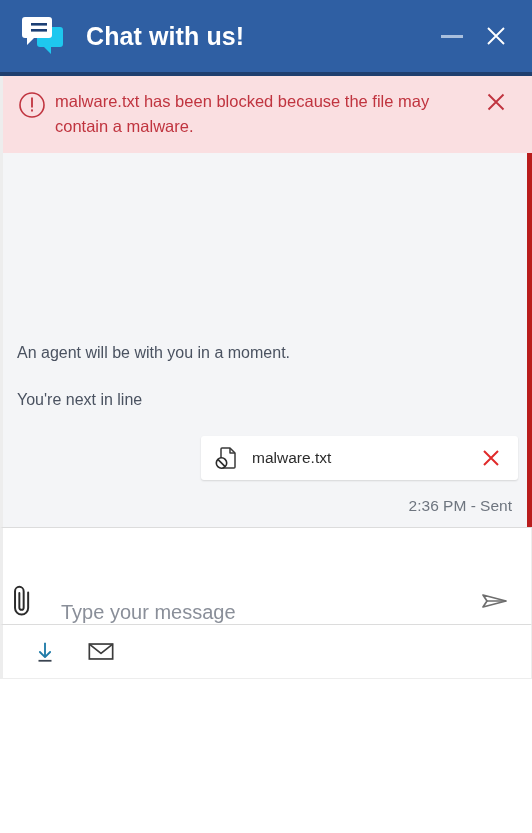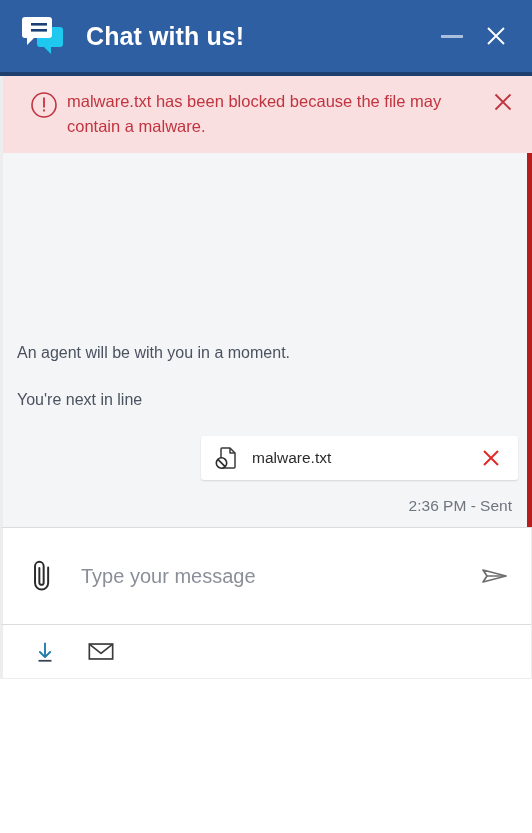--- a/index.html
+++ b/index.html
@@ -66,21 +66,21 @@
     background: #a9bfdd;
     display: block;
   }
 
   
   .alert {
     position: relative;
     background: #fadfe1;
     display: flex;
     align-items: flex-start;
-    padding: 13px 12px 14px 26px;
+    padding: 13px 12px 14px 14px;
     box-sizing: border-box;
     min-height: 69px;
     border-left: 3px solid #ededed;
     flex: 0 0 auto;
   }
   .alert-icon {
     flex: 0 0 auto;
     width: 30px;
     height: 30px;
     margin-right: 8px;
@@ -175,22 +175,22 @@
   
   .composer {
     flex: 0 0 auto;
     height: 97px;
     background: #ffffff;
     border-top: 1px solid #dcdcdc;
     border-left: 3px solid #ededed;
     border-right: 1px solid #ededed;
     box-sizing: border-box;
     display: flex;
-    align-items: center;
-    padding: 0 14px 0 20px;
+    align-items: flex-end;
+    padding: 0 14px 0 0;
   }
   .attach-btn {
     width: 40px;
     height: 46px;
     display: flex;
     align-items: center;
     justify-content: center;
     flex: 0 0 auto;
     cursor: pointer;
   }

